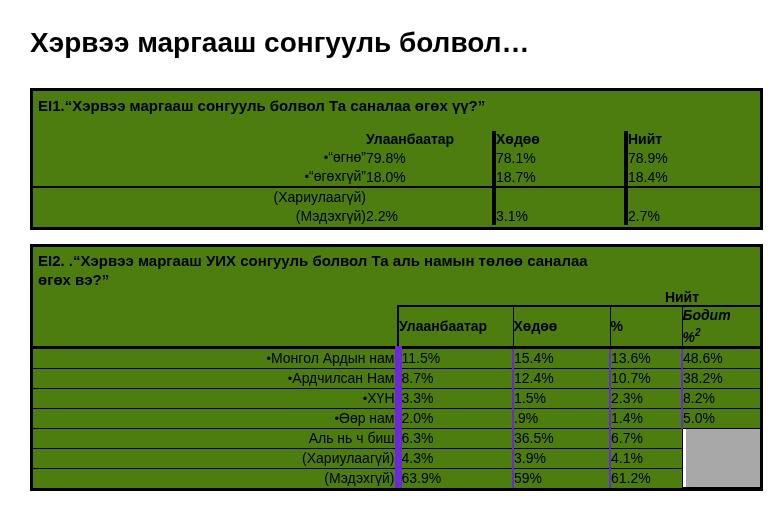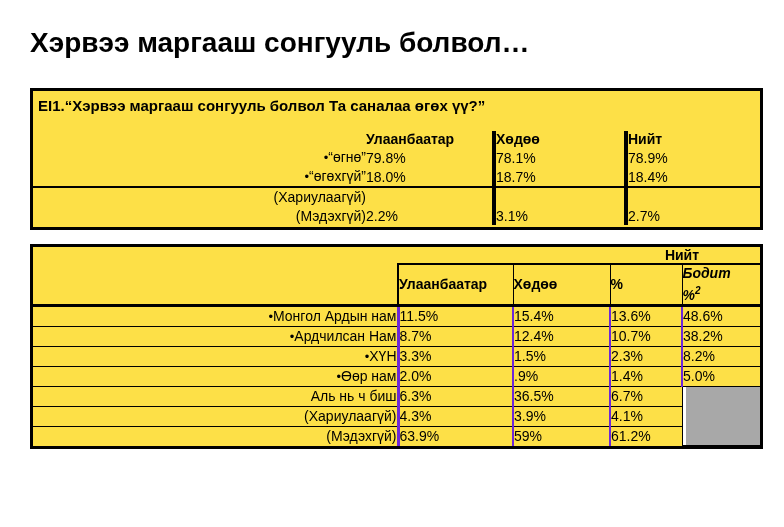--- a/index.html
+++ b/index.html
@@ -7,21 +7,21 @@
     width:784px; height:527px; background:#ffffff; position:relative;
     font-family:"Liberation Sans", sans-serif; color:#000;
     overflow:hidden;
   }
   .page-title {
     position:absolute; left:30px; top:26px;
     font-size:28px; font-weight:bold; line-height:1.2;
   }
   .box {
     position:absolute; left:30px; width:727px;
-    border:3px solid #000; background:#fde047;
+    border:3px solid #000; background:#4d7c0f;
   }
   .box-title {
     font-size:15px; font-weight:bold; line-height:19px;
     padding:5px 6px 0 5px;
   }
   table { border-collapse:collapse; table-layout:fixed; width:727px; font-size:14px; }
   td { padding:0; line-height:18px; height:18px; overflow:hidden; white-space:nowrap; }
   .val { text-align:left; }
   .lbl { text-align:right; padding-left:16px; }
   .lbl .bullet { display:inline-block; width:23px; padding-left:29px; font-size:13px; }
@@ -44,21 +44,21 @@
   }
   .t2 tr.hdr2 td { height:36px; line-height:17px; vertical-align:middle; white-space:normal; }
   .t2 tr.hdr2 td { border-bottom:3px solid #000; }
   .t2 td.h-ub { border-left:2px solid #000; border-top:2px solid #000; border-right:1px solid #000; }
   .t2 td.h-kd { border-top:2px solid #000; border-right:1px solid #000; }
   .t2 td.h-pc { border-top:2px solid #000; border-right:1px solid #000; }
   .t2 td.h-bd { border-top:2px solid #000;font-style:italic; }
   .t2 td sup { font-size:10px; }
   .t2 tr.data td { border-bottom:1px solid #000; height:19px; line-height:19px; }
   .t2 tr.data:last-child td { border-bottom:none; }
-  .t2 tr.data td.c2 { border-left:3px solid #6d28d9;margin-top:16px; }
+  .t2 tr.data td.c2 { border-left:7px solid #6d28d9;margin-top:16px; }
   .t2 tr.data td.c3, .t2 tr.data td.c4, .t2 tr.data td.c5 { border-left:2px solid #6d28d9; }
   .t2 td.gray {
     border-left:1px solid #000; border-bottom:none;
     box-shadow: inset 3px 0 0 #ffffff;
   }
 </style>
 </head>
 <body>
 
 <div class="page-title">Хэрвээ маргааш сонгууль болвол…</div>
@@ -101,20 +101,24 @@
         <td class="lbl"><span>(Мэдэхгүй)</span></td>
         <td class="val">2.2%</td>
         <td class="val vline">3.1%</td>
         <td class="val vline">2.7%</td>
       </tr>
     </tbody>
   </table>
 </div>
 
 <div class="box t2">
+  <div class="box-title">
+    <div>EI2.  .“Хэрвээ маргааш УИХ сонгууль болвол Та аль намын төлөө саналаа</div>
+    <div>өгөх вэ?”</div>
+  </div>
   <div class="group-hdr">Нийт</div>
   <table>
     <colgroup>
         <col style="width:365px">
         <col style="width:115px">
         <col style="width:97px">
         <col style="width:72px">
         <col style="width:78px">
       </colgroup>
     <tbody>

